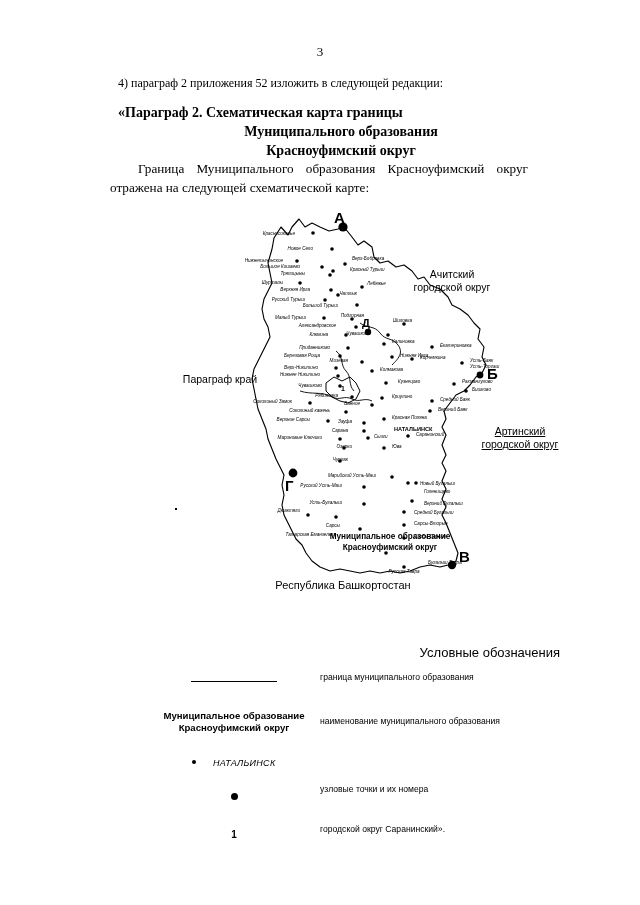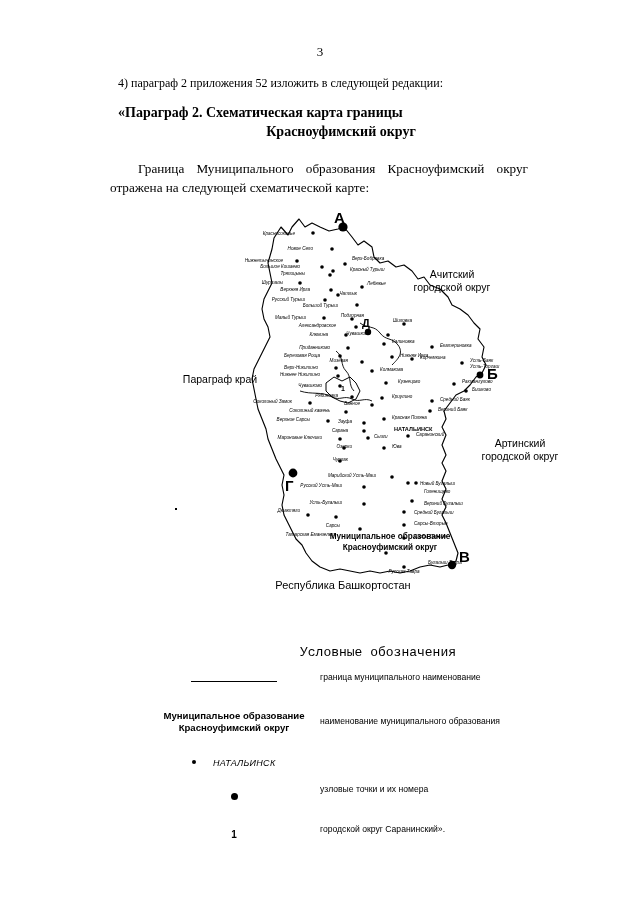--- a/index.html
+++ b/index.html
@@ -35,37 +35,37 @@
   
   .map-wrap{position:absolute;top:205px;left:0;width:640px;height:410px;}
   .map-svg{position:absolute;top:0;left:0;}
 
   .neighbor-label{
     position:absolute;font-family:"Liberation Sans",sans-serif;
     font-size:10.5px;line-height:1.25;text-align:center;color:#000;
   }
   #nb-perm{left:172px;top:168px;width:96px;}
   #nb-achit{left:398px;top:63px;width:108px;}
-  #nb-artin{left:466px;top:232px;width:108px;}
+  #nb-artin{left:466px;top:220px;width:108px;text-decoration:underline;}
   #nb-bashk{left:248px;top:374px;width:190px;font-size:11px;}
 
   .node-letter{
     position:absolute;font-family:"Liberation Sans",sans-serif;
     font-weight:bold;font-size:15px;color:#000;
   }
   .mo-caption{
     position:absolute;left:290px;top:327px;width:200px;
     font-family:"Liberation Sans",sans-serif;font-weight:bold;
     font-size:8.2px;line-height:1.32;text-align:center;color:#000;
   }
 
   
   .legend-title{
     position:absolute;top:645px;left:300px;width:260px;
-    font-family:Liberation Mono, monospace;font-size:13px;text-align:left;
+    font-family:Liberation Sans, sans-serif;font-size:13px;text-align:right;
   }
   .legend-rows{position:absolute;top:672px;left:0;width:640px;}
   .lrow{position:relative;height:34px;}
   .lsym{
     position:absolute;left:150px;width:168px;text-align:center;
     font-family:"Liberation Sans",sans-serif;
   }
   .ldesc{
     position:absolute;left:320px;width:300px;
     font-family:"Liberation Sans",sans-serif;font-size:8.6px;color:#000;
@@ -82,20 +82,21 @@
 <body>
 
 <div class="page">
 
   <div class="page-number">3</div>
 
   <div class="para-intro">4) параграф 2 приложения 52 изложить в следующей редакции:</div>
 
   <div class="heading">
     <span class="l1">«Параграф 2. Схематическая карта границы</span>
+    <span class="l2">Муниципального образования</span>
     <span class="l3">Красноуфимский округ</span>
   </div>
 
   <div class="para-body">Граница Муниципального образования Красноуфимский округ отражена на следующей схематической карте:</div>
 
   <div class="map-wrap">
 
     <svg class="map-svg" width="640" height="410" viewBox="0 0 640 410">
 
       <path fill="none" stroke="#000" stroke-width="1.15" stroke-linejoin="round" stroke-linecap="round" d="M272,44 L274,33 L281,22 L288,30 L292,22 L299,14 L305,22 L312,18
@@ -299,21 +300,21 @@
   <div class="stray-dot"></div>
 
   <div class="legend-title">Условные обозначения</div>
 
   <div class="legend-rows">
 
     <div class="lrow">
       <div class="lsym">
         <span class="sym-line"></span>
       </div>
-      <div class="ldesc">граница муниципального наименование</div>
+      <div class="ldesc">граница муниципального образования</div>
     </div>
 
     <div class="lrow" style="height:40px;">
       <div class="lsym" style="top:4px;">
         <span class="sym-mo">Муниципальное образование</span>
         <span class="sym-mo">Красноуфимский округ</span>
       </div>
       <div class="ldesc" style="top:10px;">наименование муниципального образования</div>
     </div>
 

